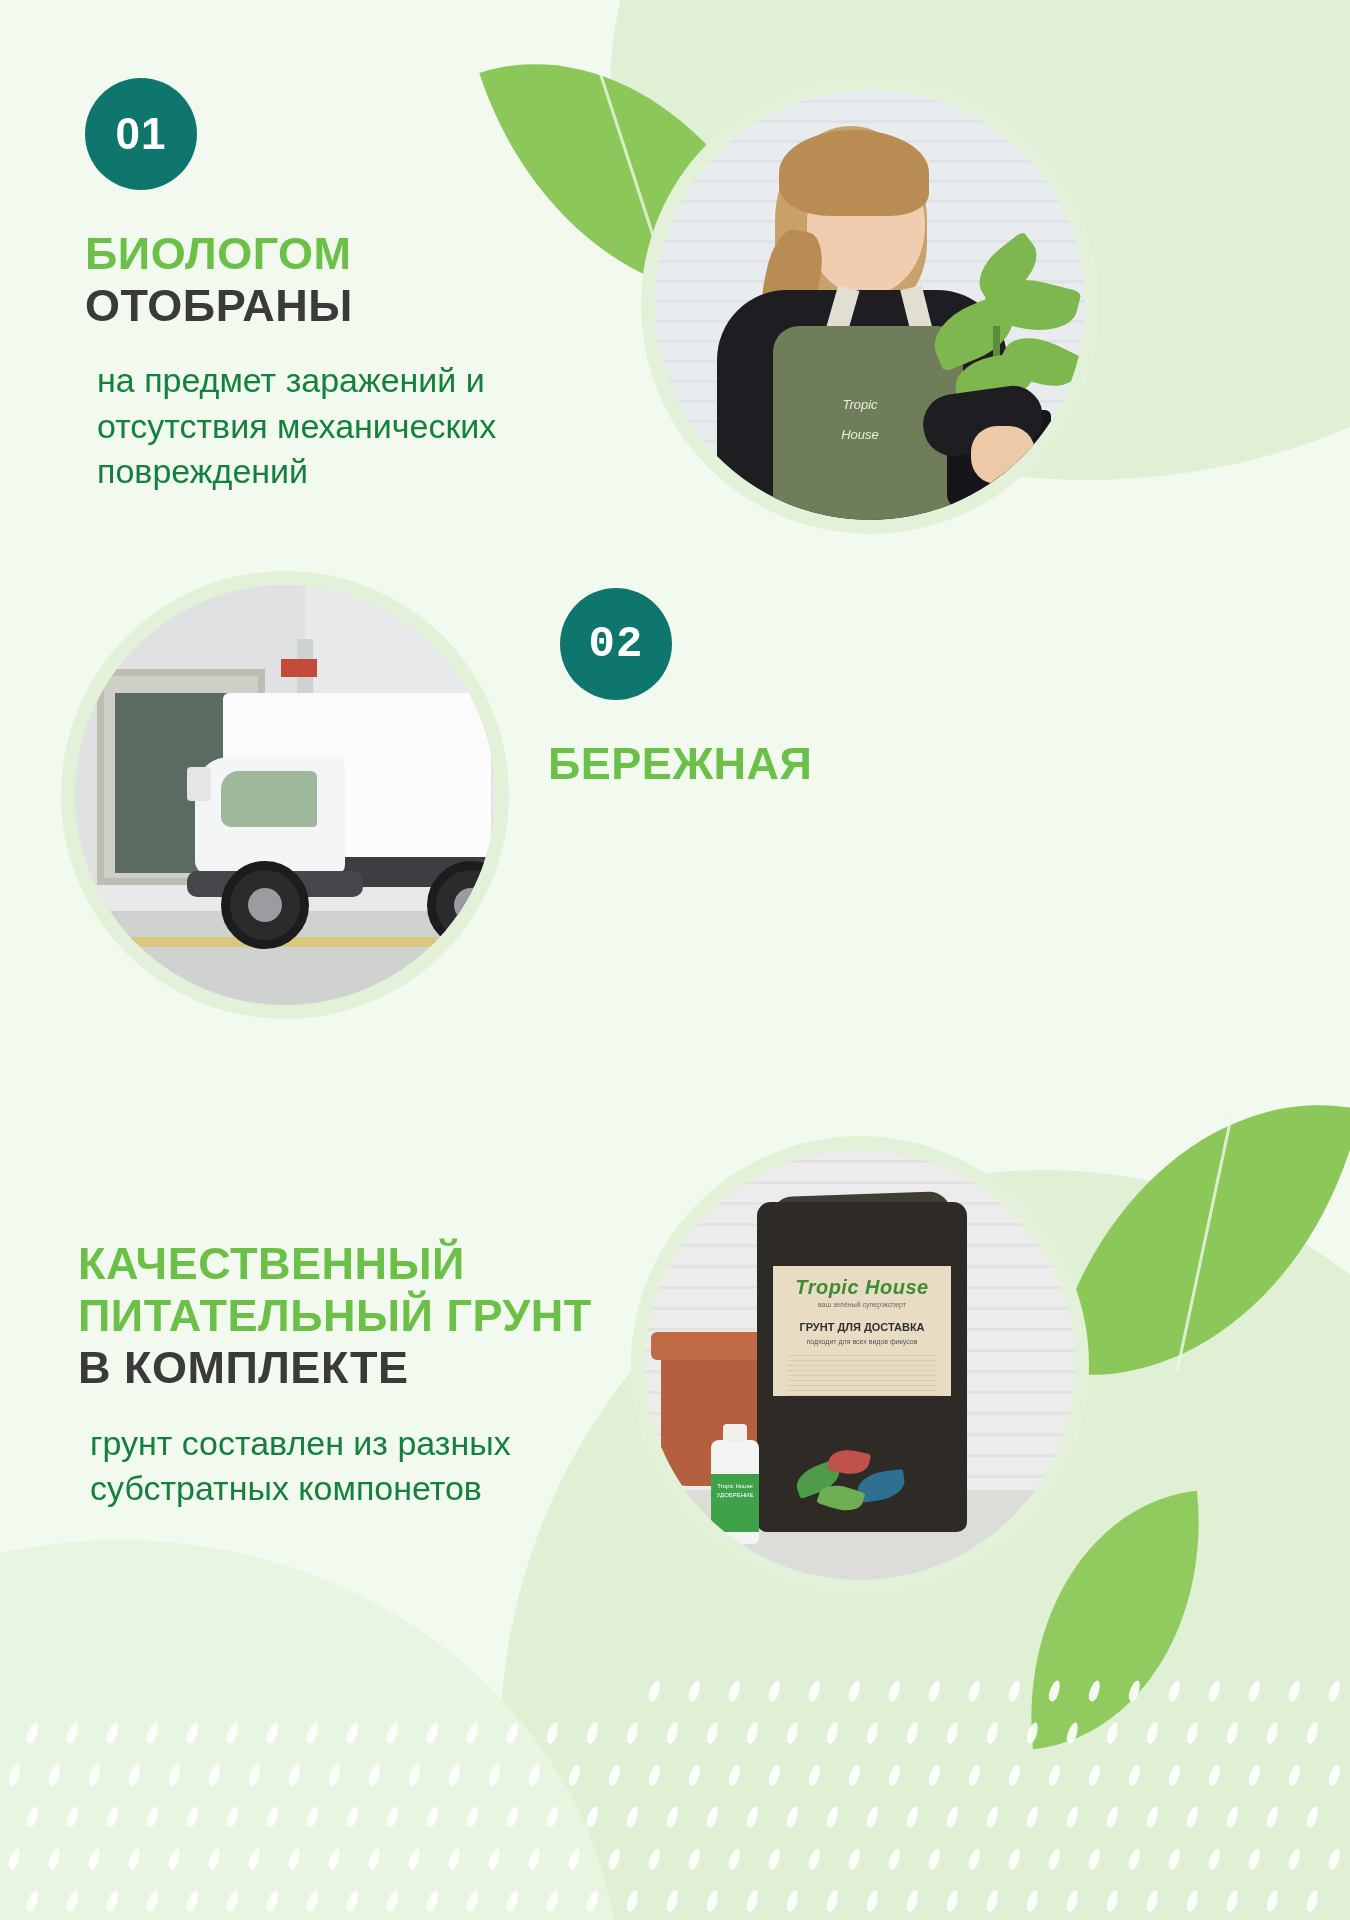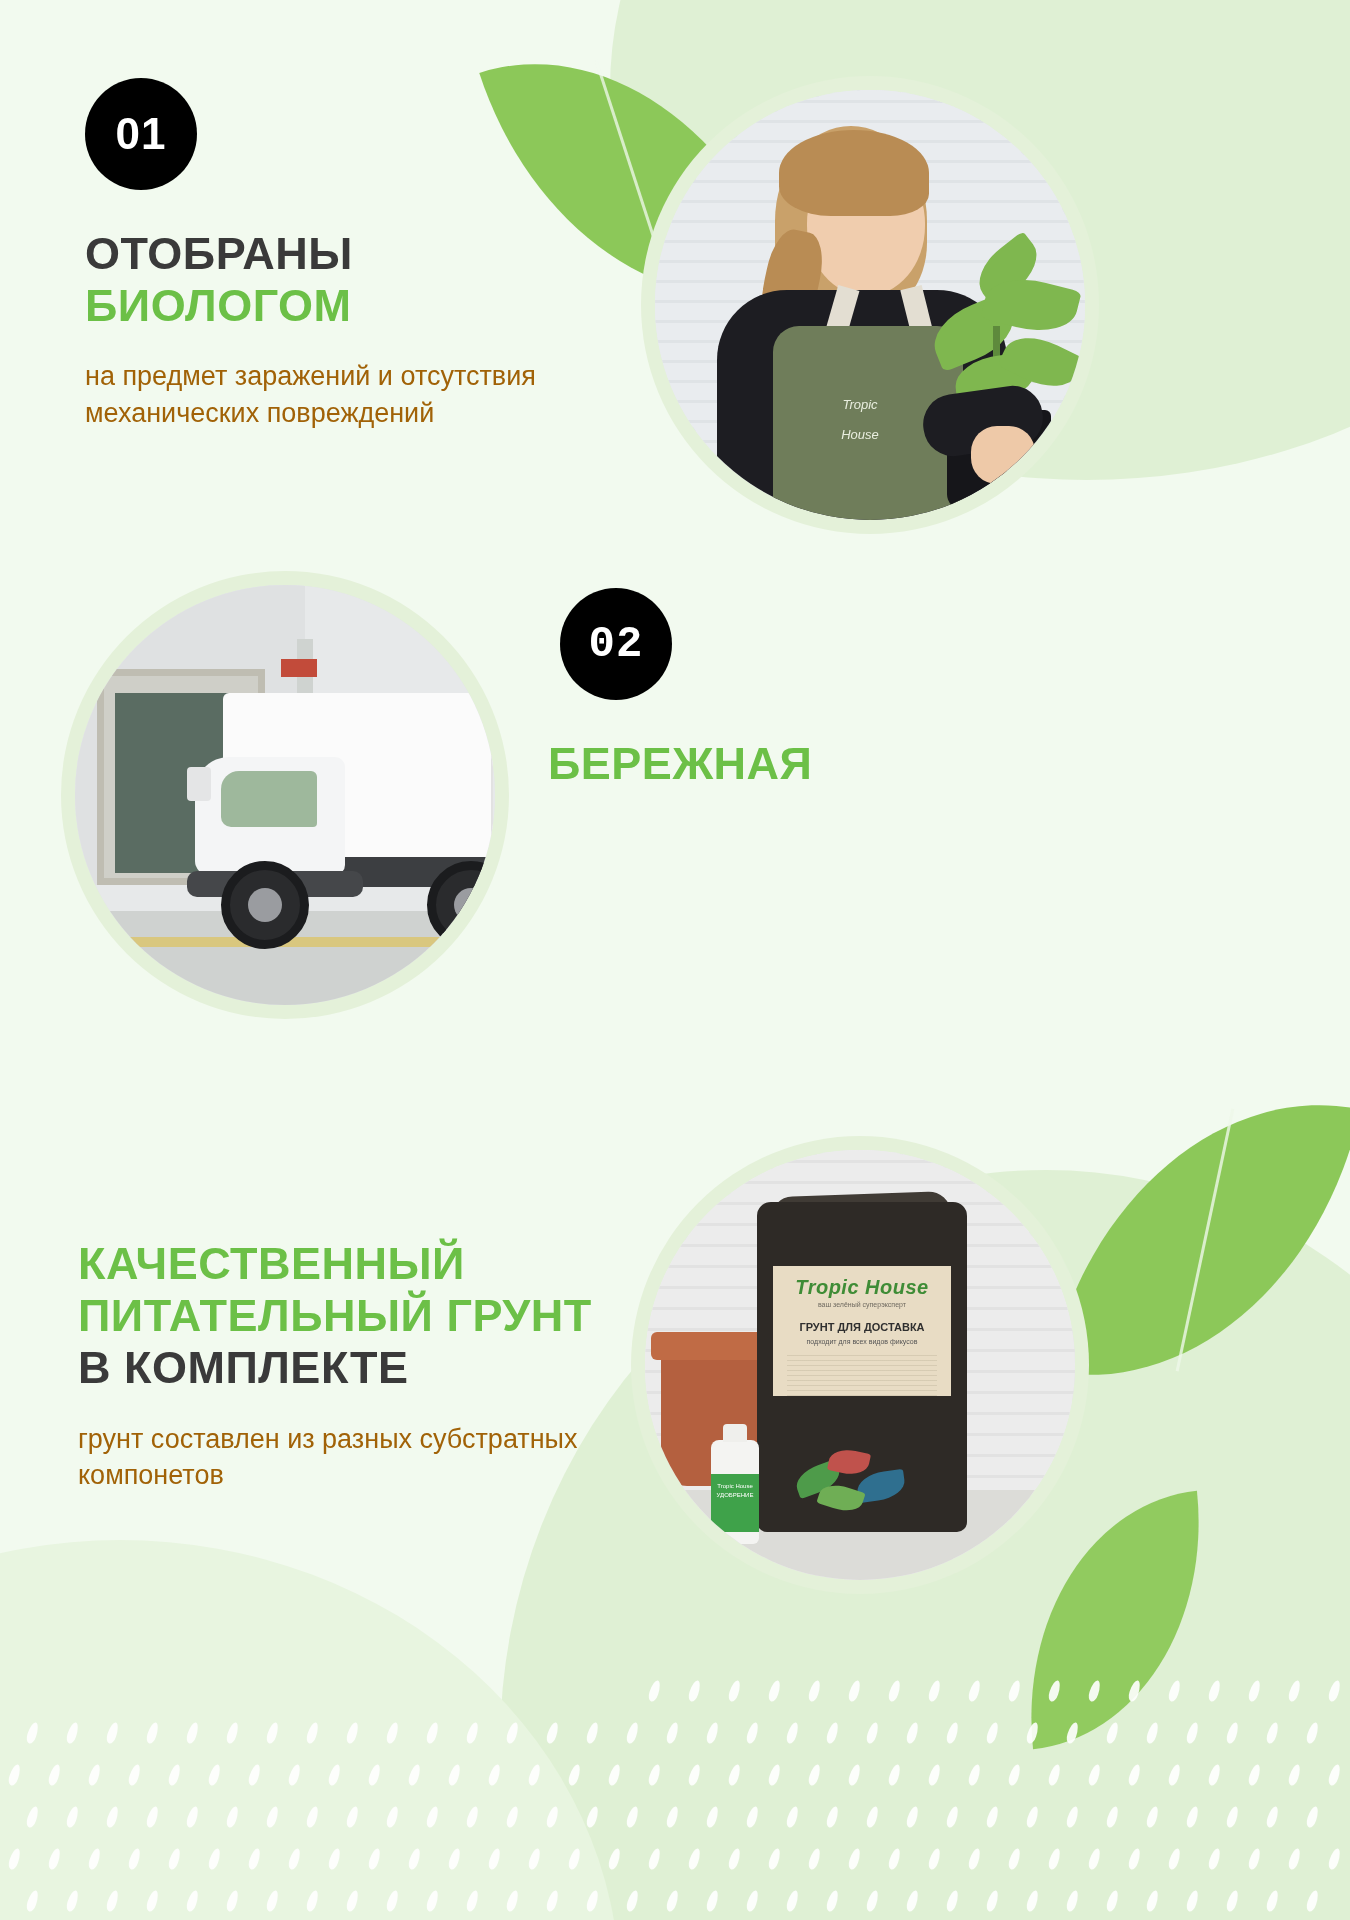--- a/index.html
+++ b/index.html
@@ -129,21 +129,21 @@
   }
 
   .block {
     position: absolute;
   }
 
   .badge {
     width: 112px;
     height: 112px;
     border-radius: 50%;
-    background: #000000;
+    background: #0f766e;
     color: #ffffff;
     display: flex;
     align-items: center;
     justify-content: center;
     font-size: 44px;
     font-weight: bold;
     letter-spacing: 1px;
   }
 
   .headline {
@@ -154,24 +154,24 @@
     letter-spacing: .5px;
     margin: 0;
   }
   .headline .green {
     color: #6cc047;
     display: inline;
   }
   .hl-line { display: block; }
 
   .subtext {
-    font-size: 27px;
+    font-size: 34px;
     line-height: 1.34;
-    color: #a16207;
-    margin: 0;
+    color: #15803d;
+    margin: 12px;
   }
 
   
   .photo {
     border-radius: 50%;
     overflow: hidden;
     position: relative;
     background: #dfe6e2;
     box-shadow: 0 0 0 14px #e4f1d9;
   }
@@ -642,22 +642,22 @@
 </div>
 
 <div class="content">
 
   <div class="block" style="left:85px; top:78px;">
     <div class="badge">01</div>
   </div>
 
   <div class="block" style="left:85px; top:228px; width:560px;">
     <h2 class="headline">
+      <span class="hl-line green">БИОЛОГОМ</span>
       <span class="hl-line">ОТОБРАНЫ</span>
-      <span class="hl-line green">БИОЛОГОМ</span>
     </h2>
     <p class="subtext" style="margin-top:26px; width:520px;">на предмет заражений и отсутствия механических повреждений</p>
   </div>
 
   <div class="block" style="left:655px; top:90px;">
     <div class="photo ph1">
       <div class="brickwall"></div>
       <div class="hair"></div>
       <div class="face"></div>
       <div class="hair-front"></div>

